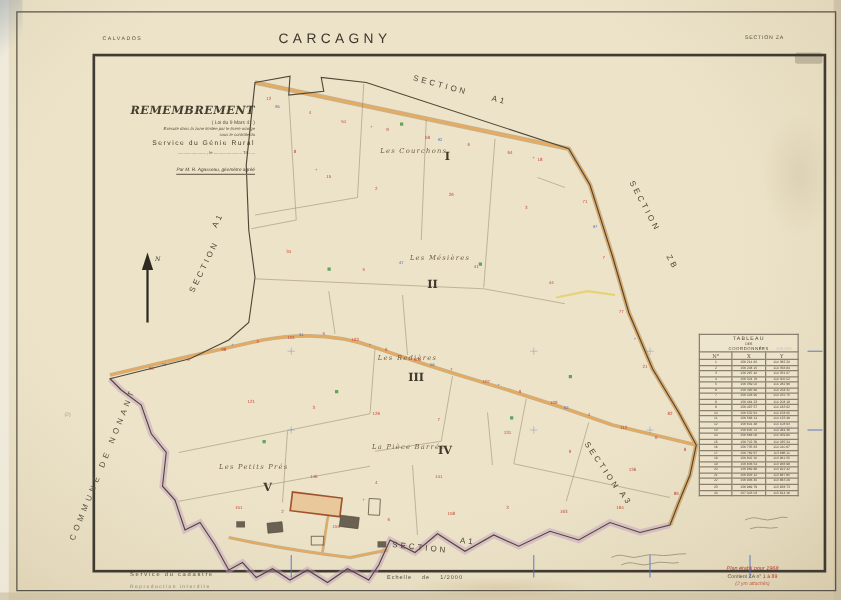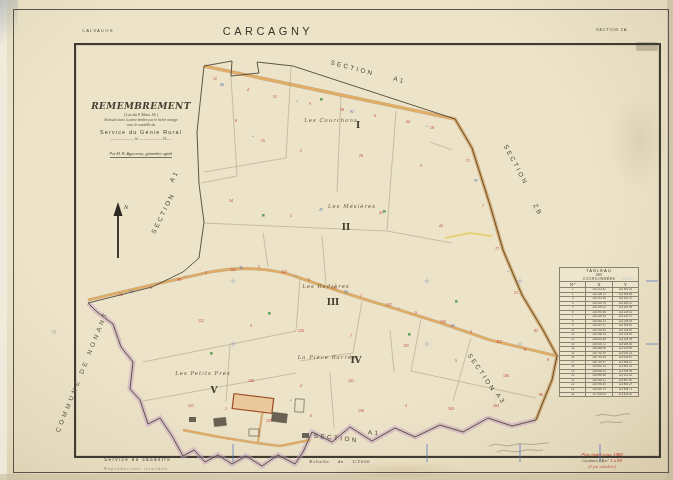--- a/index.html
+++ b/index.html
@@ -28,21 +28,21 @@
   .inner-frame{
     position:absolute;left:74px;top:43px;width:583px;height:411px;
     border:2.2px solid #403b31;
     box-shadow:inset 0 0 0 .5px rgba(64,59,49,.25);
   }
 
   .hdr-dept{position:absolute;left:82px;top:28px;font-size:4.2px;letter-spacing:1.2px;color:#5a5445;}
   .hdr-title{position:absolute;left:0;top:25px;width:536px;text-align:center;font-size:11px;letter-spacing:3.5px;color:#3c372c;}
   .hdr-sec{position:absolute;left:596px;top:27px;font-size:4.2px;letter-spacing:.6px;color:#5a5445;}
 
-  .rb{position:absolute;left:78px;top:84px;width:126px;text-align:center;color:#443e30;margin-top:17px;}
+  .rb{position:absolute;left:78px;top:84px;width:126px;text-align:right;color:#443e30;}
   .rb1{font-family:"DejaVu Serif",serif;font-style:italic;font-weight:bold;font-size:9px;letter-spacing:.4px;}
   .rb2{font-size:4px;margin-top:1px;color:#564f3e;}
   .rb3{font-size:3.4px;font-style:italic;color:#5a5342;margin-top:1px;}
   .rb4{font-size:5.4px;letter-spacing:1.2px;margin-top:2px;}
   .rb5{font-size:3.4px;margin-top:2px;color:#5a5342;}
   .rb6{font-size:3.8px;font-style:italic;margin-top:2px;display:inline-block;border-bottom:.6px solid #7a705c;padding-bottom:1px;}
 
   svg{position:absolute;left:0;top:0;}
   .t-sec{font-family:"Liberation Sans",sans-serif;font-size:6.4px;letter-spacing:2.4px;fill:#4d4637;text-anchor:middle;}
   .t-commune{font-family:"Liberation Sans",sans-serif;font-size:6.4px;letter-spacing:3.4px;fill:#55503f;text-anchor:middle;}

